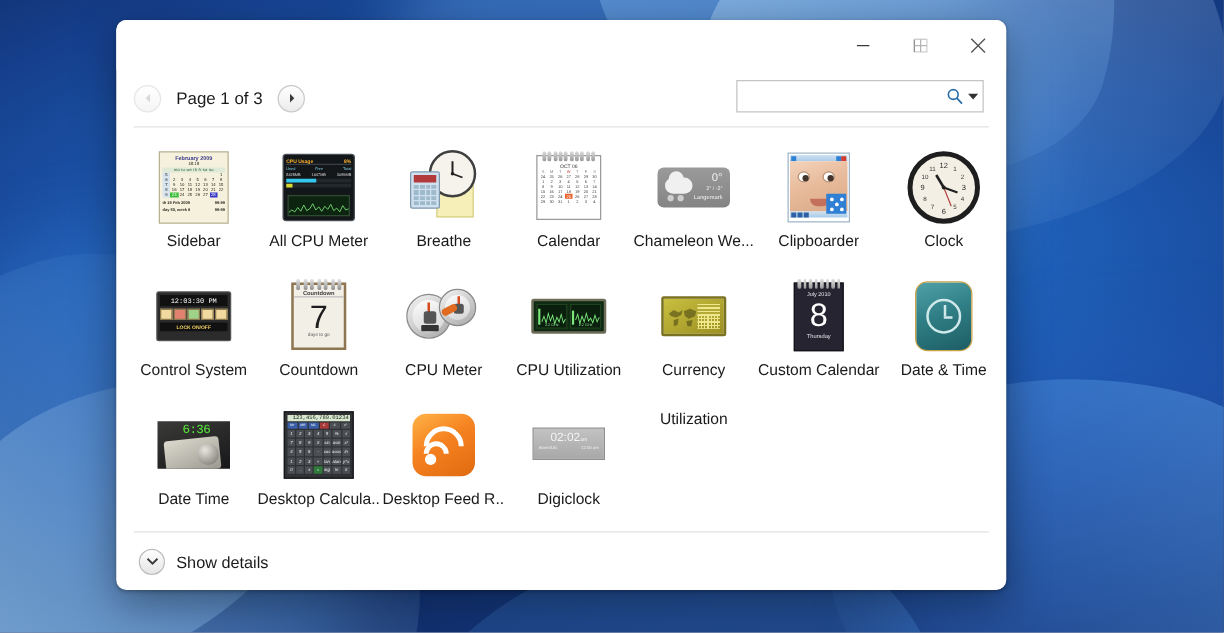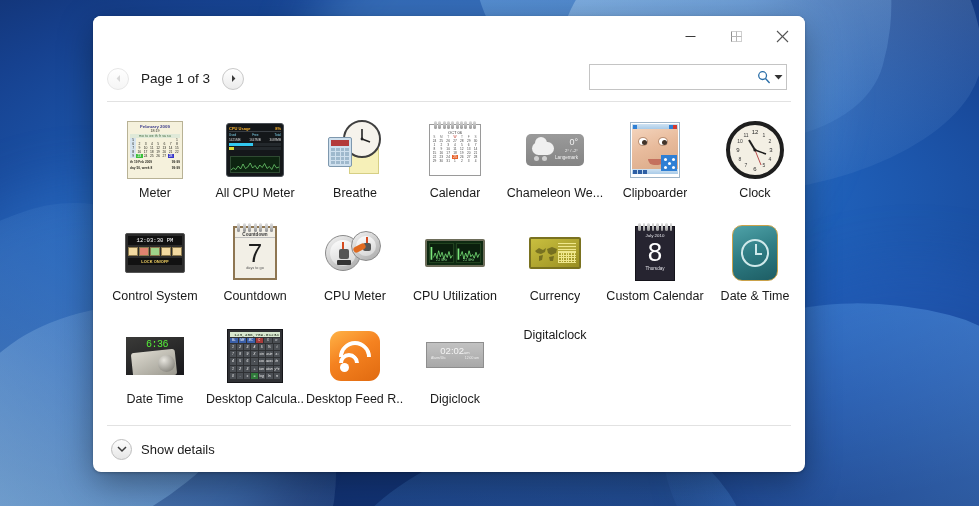--- a/index.html
+++ b/index.html
@@ -487,21 +487,21 @@
                 <span>th 19 Feb 2009</span>
                 <span>99:99</span>
               </div>
             <div class="ag-foot">
                 <span>day 50, week 8</span>
                 <span>99:99</span>
               </div>
           </div>
         </div>
       </div>
-      <div class="tile-label">Meter</div>
+      <div class="tile-label">Sidebar</div>
     </div>
 
     <div class="tile">
       <div class="thumb">
         <div class="ic">
           <div class="cpuall">
             <div class="ca-top">
               <span>CPU Usage</span>
               <span>8%</span>
             </div>
@@ -954,21 +954,21 @@
               <span>Alarm/Utc</span>
               <span>12:00 am</span>
             </div>
           </div>
         </div>
       </div>
       <div class="tile-label">Digiclock</div>
     </div>
 
     <div class="tile">
-      <div class="tile-label">Digitalclock</div>
+      <div class="tile-label">Utilization</div>
     </div>
 
   </div>
 
   <div class="divider-bottom"></div>
 
   <div class="footer">
     <div class="showdetails-btn">
       <svg width="10" height="8" viewBox="0 0 10 8">
         <path d="M1 2 L5 6 L9 2" fill="none" stroke="#3a3a3a" stroke-width="1.5"></path>

